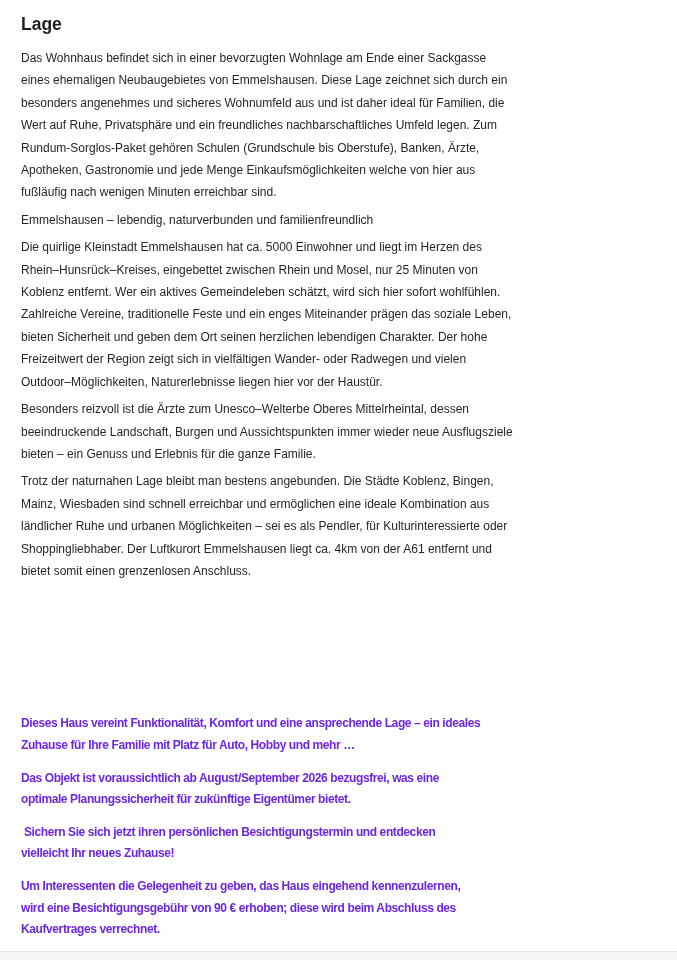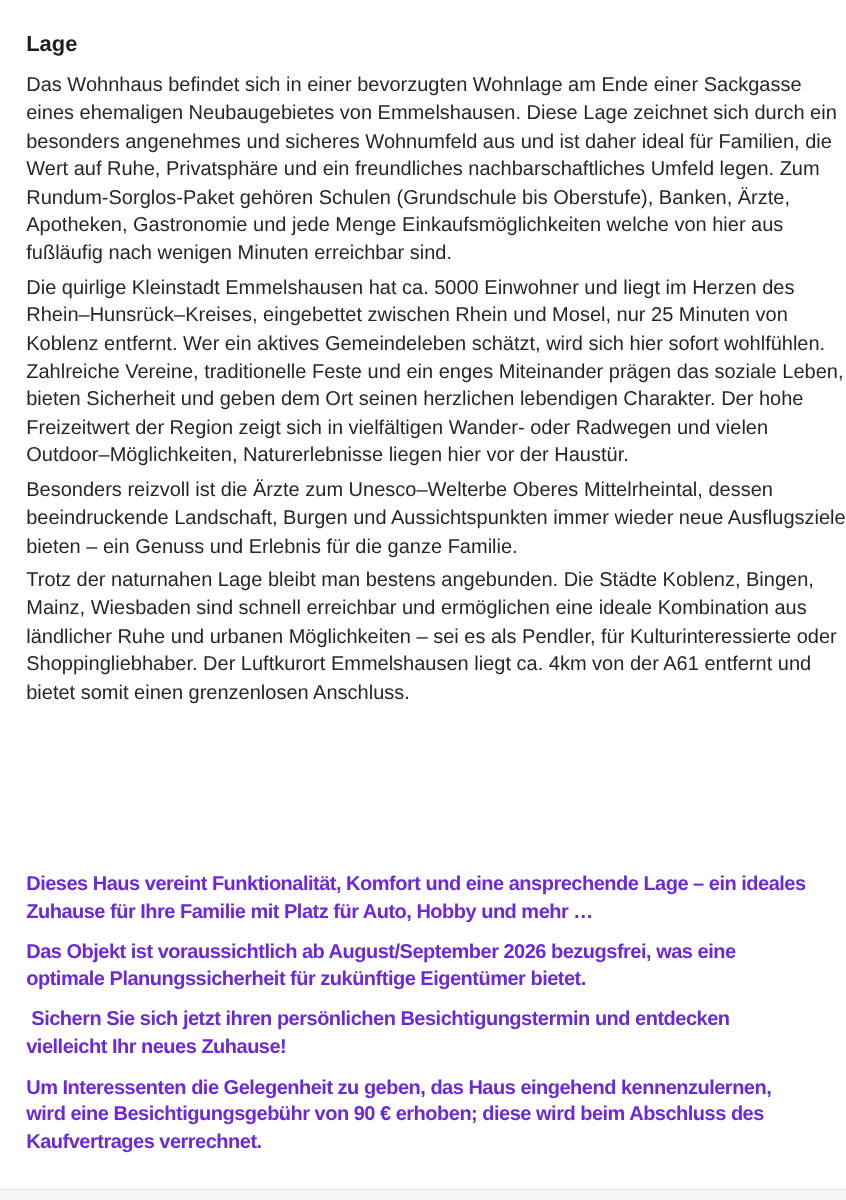--- a/index.html
+++ b/index.html
@@ -6,33 +6,33 @@
   body {
     width: 677px;
     height: 960px;
     background: #ffffff;
     overflow: hidden;
     position: relative;
     font-family: "Liberation Sans", "DejaVu Sans", sans-serif;
     color: #262626;
   }
   .page {
-    padding: 24px 8px 0 21px;
+    padding: 13px 8px 0 21px;
     box-sizing: border-box;
     width: 542px;
   }
   .heading {
     font-size: 17.5px;
     line-height: 22px;
     font-weight: 700;
     margin: 0 0 12px 0;
     color: #1d1d1d;
   }
   .para {
-    font-size: 16px;
+    font-size: 12px;
     line-height: 22.4px;
     margin: 0 0 5px 0;
     white-space: pre; 
     font-weight: 400;
   }
   .para.bold {
     font-weight: 700;
     line-height: 21.6px;
     letter-spacing: -0.4px;
     margin: 0 0 11px 0;
@@ -64,20 +64,21 @@
   <h1 class="heading">Lage</h1>
 
   <p class="para">Das Wohnhaus befindet sich in einer bevorzugten Wohnlage am Ende einer Sackgasse
 eines ehemaligen Neubaugebietes von Emmelshausen. Diese Lage zeichnet sich durch ein
 besonders angenehmes und sicheres Wohnumfeld aus und ist daher ideal für Familien, die
 Wert auf Ruhe, Privatsphäre und ein freundliches nachbarschaftliches Umfeld legen. Zum
 Rundum-Sorglos-Paket gehören Schulen (Grundschule bis Oberstufe), Banken, Ärzte,
 Apotheken, Gastronomie und jede Menge Einkaufsmöglichkeiten welche von hier aus
 fußläufig nach wenigen Minuten erreichbar sind.</p>
 
+  <p class="para">Emmelshausen – lebendig, naturverbunden und familienfreundlich</p>
 
   <p class="para">Die quirlige Kleinstadt Emmelshausen hat ca. 5000 Einwohner und liegt im Herzen des
 Rhein–Hunsrück–Kreises, eingebettet zwischen Rhein und Mosel, nur 25 Minuten von
 Koblenz entfernt. Wer ein aktives Gemeindeleben schätzt, wird sich hier sofort wohlfühlen.
 Zahlreiche Vereine, traditionelle Feste und ein enges Miteinander prägen das soziale Leben,
 bieten Sicherheit und geben dem Ort seinen herzlichen lebendigen Charakter. Der hohe
 Freizeitwert der Region zeigt sich in vielfältigen Wander- oder Radwegen und vielen
 Outdoor–Möglichkeiten, Naturerlebnisse liegen hier vor der Haustür.</p>
 
   <p class="para"><span>Besonders reizvoll ist die Ärzte zum </span><span class="misspelled">Unesco</span><span>–Welterbe Oberes Mittelrheintal, dessen

